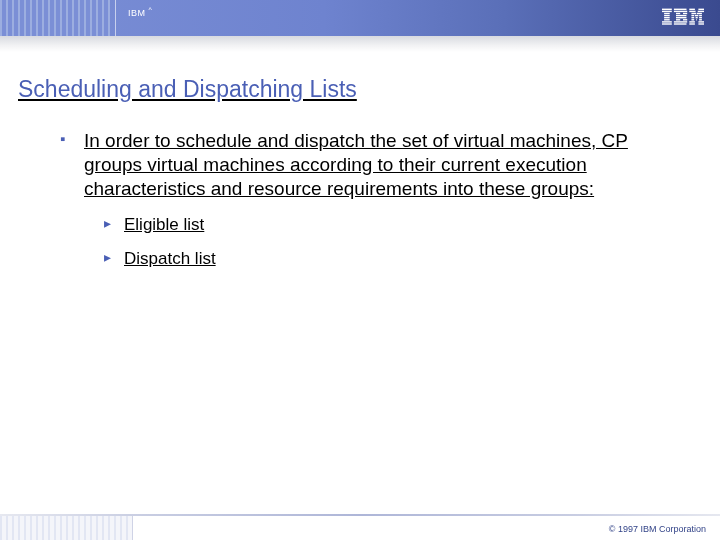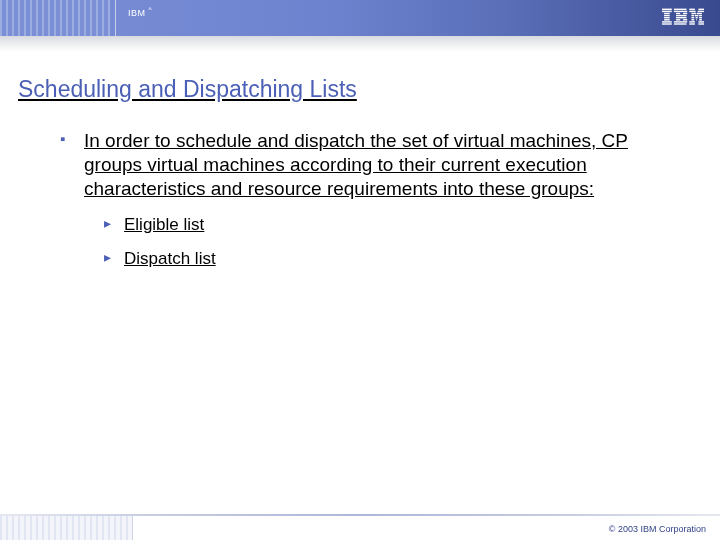--- a/index.html
+++ b/index.html
@@ -90,16 +90,16 @@
       <div class="lvl1">In order to schedule and dispatch the set of virtual machines, CP groups virtual machines according to their current execution characteristics and resource requirements into these groups:</div>
       <div class="lvl2">Eligible list</div>
       <div class="lvl2">Dispatch list</div>
     </div>
   </div>
 
   <div class="footer">
     <div class="footer-line"></div>
     <div class="footer-stripes"></div>
     <div class="footer-div"></div>
-    <div class="copyright">© 2003 IBM Corporation</div>
+    <div class="copyright">© 1997 IBM Corporation</div>
   </div>
 
 </div>
 
 </body></html>

